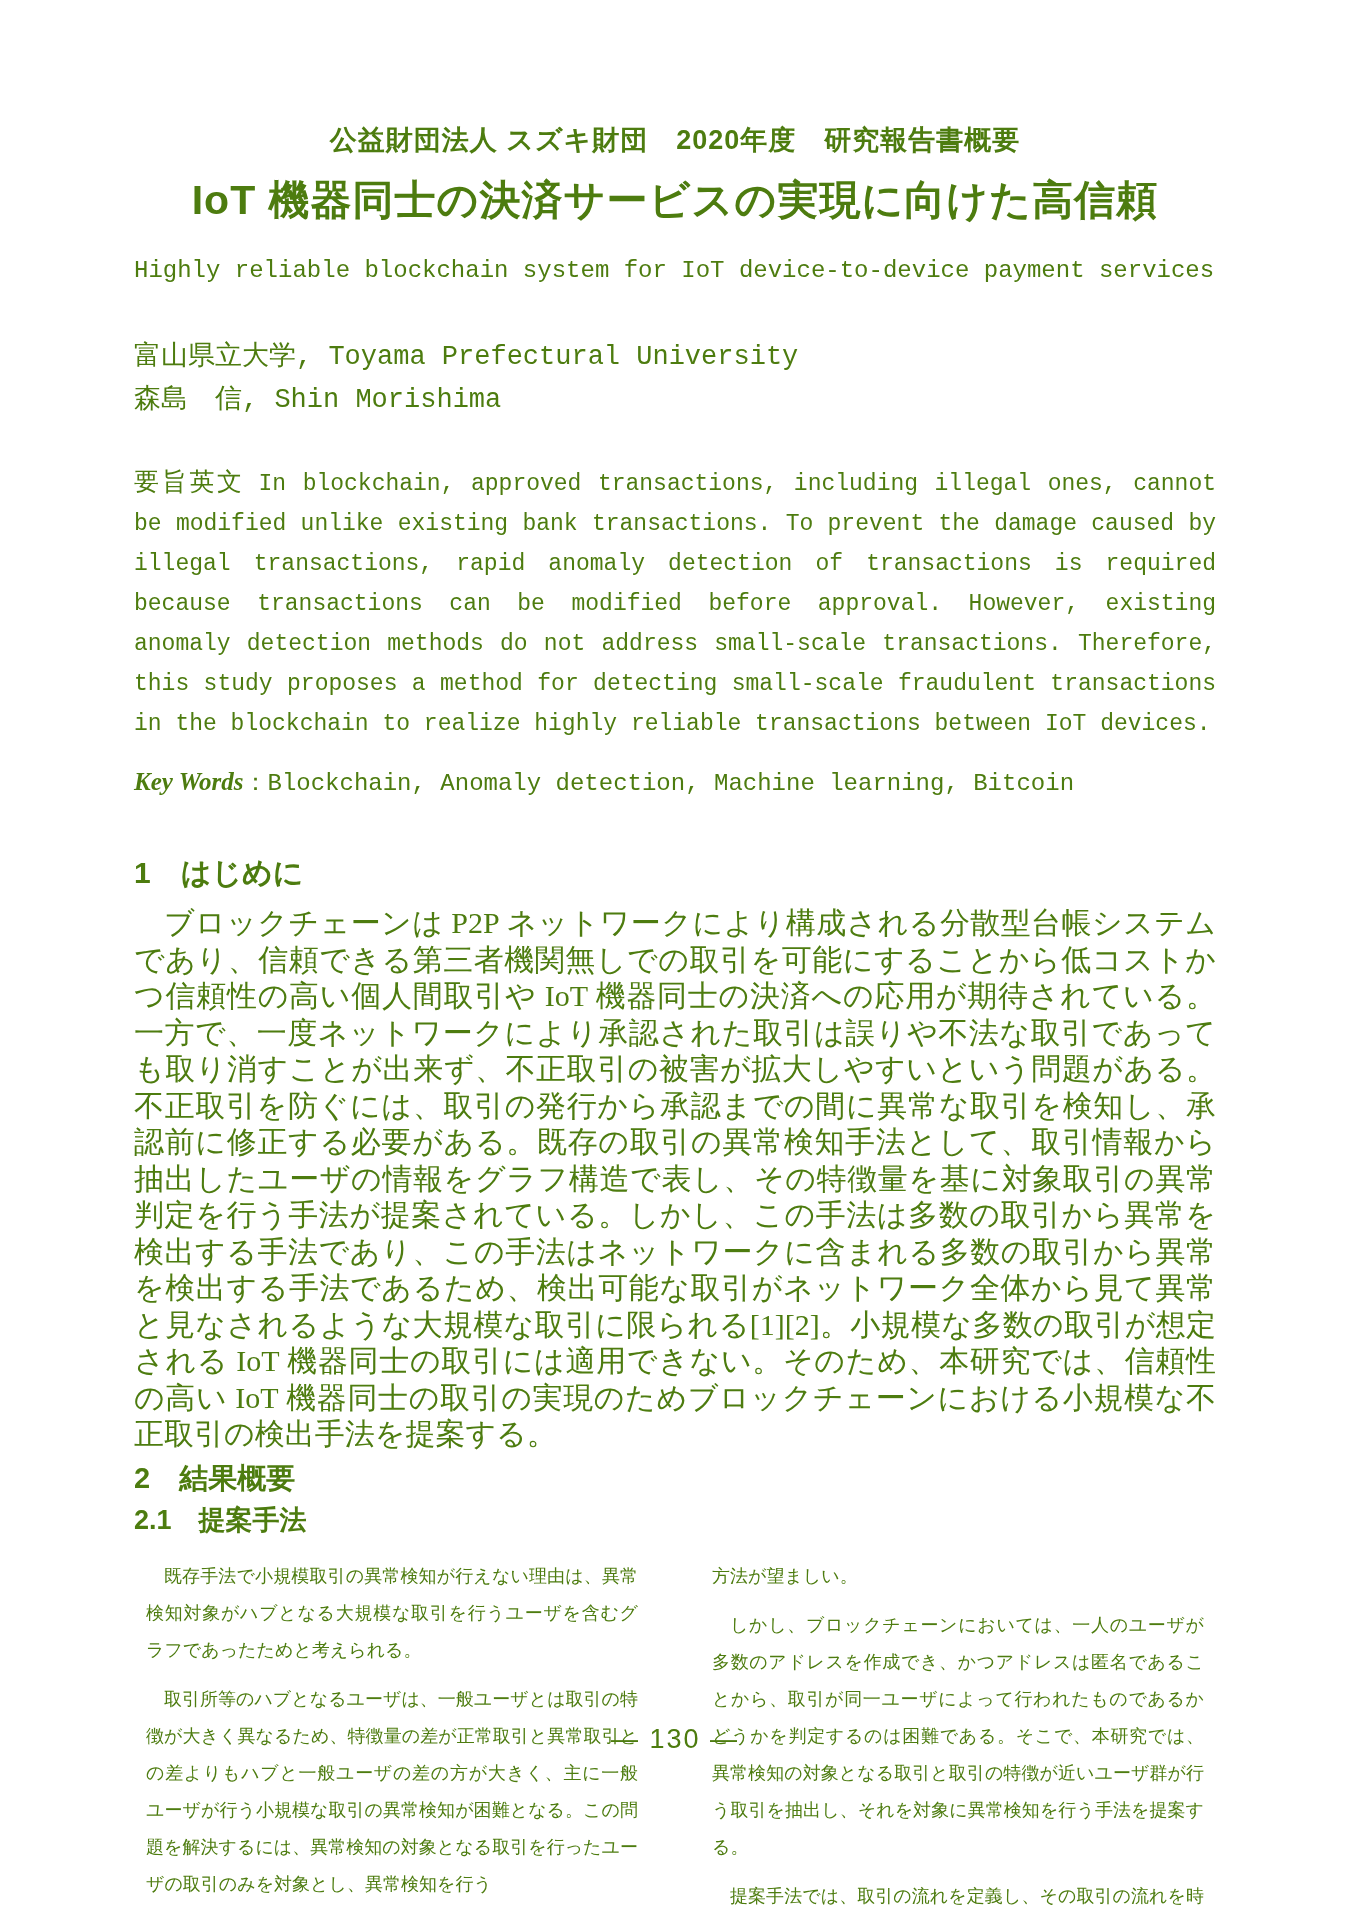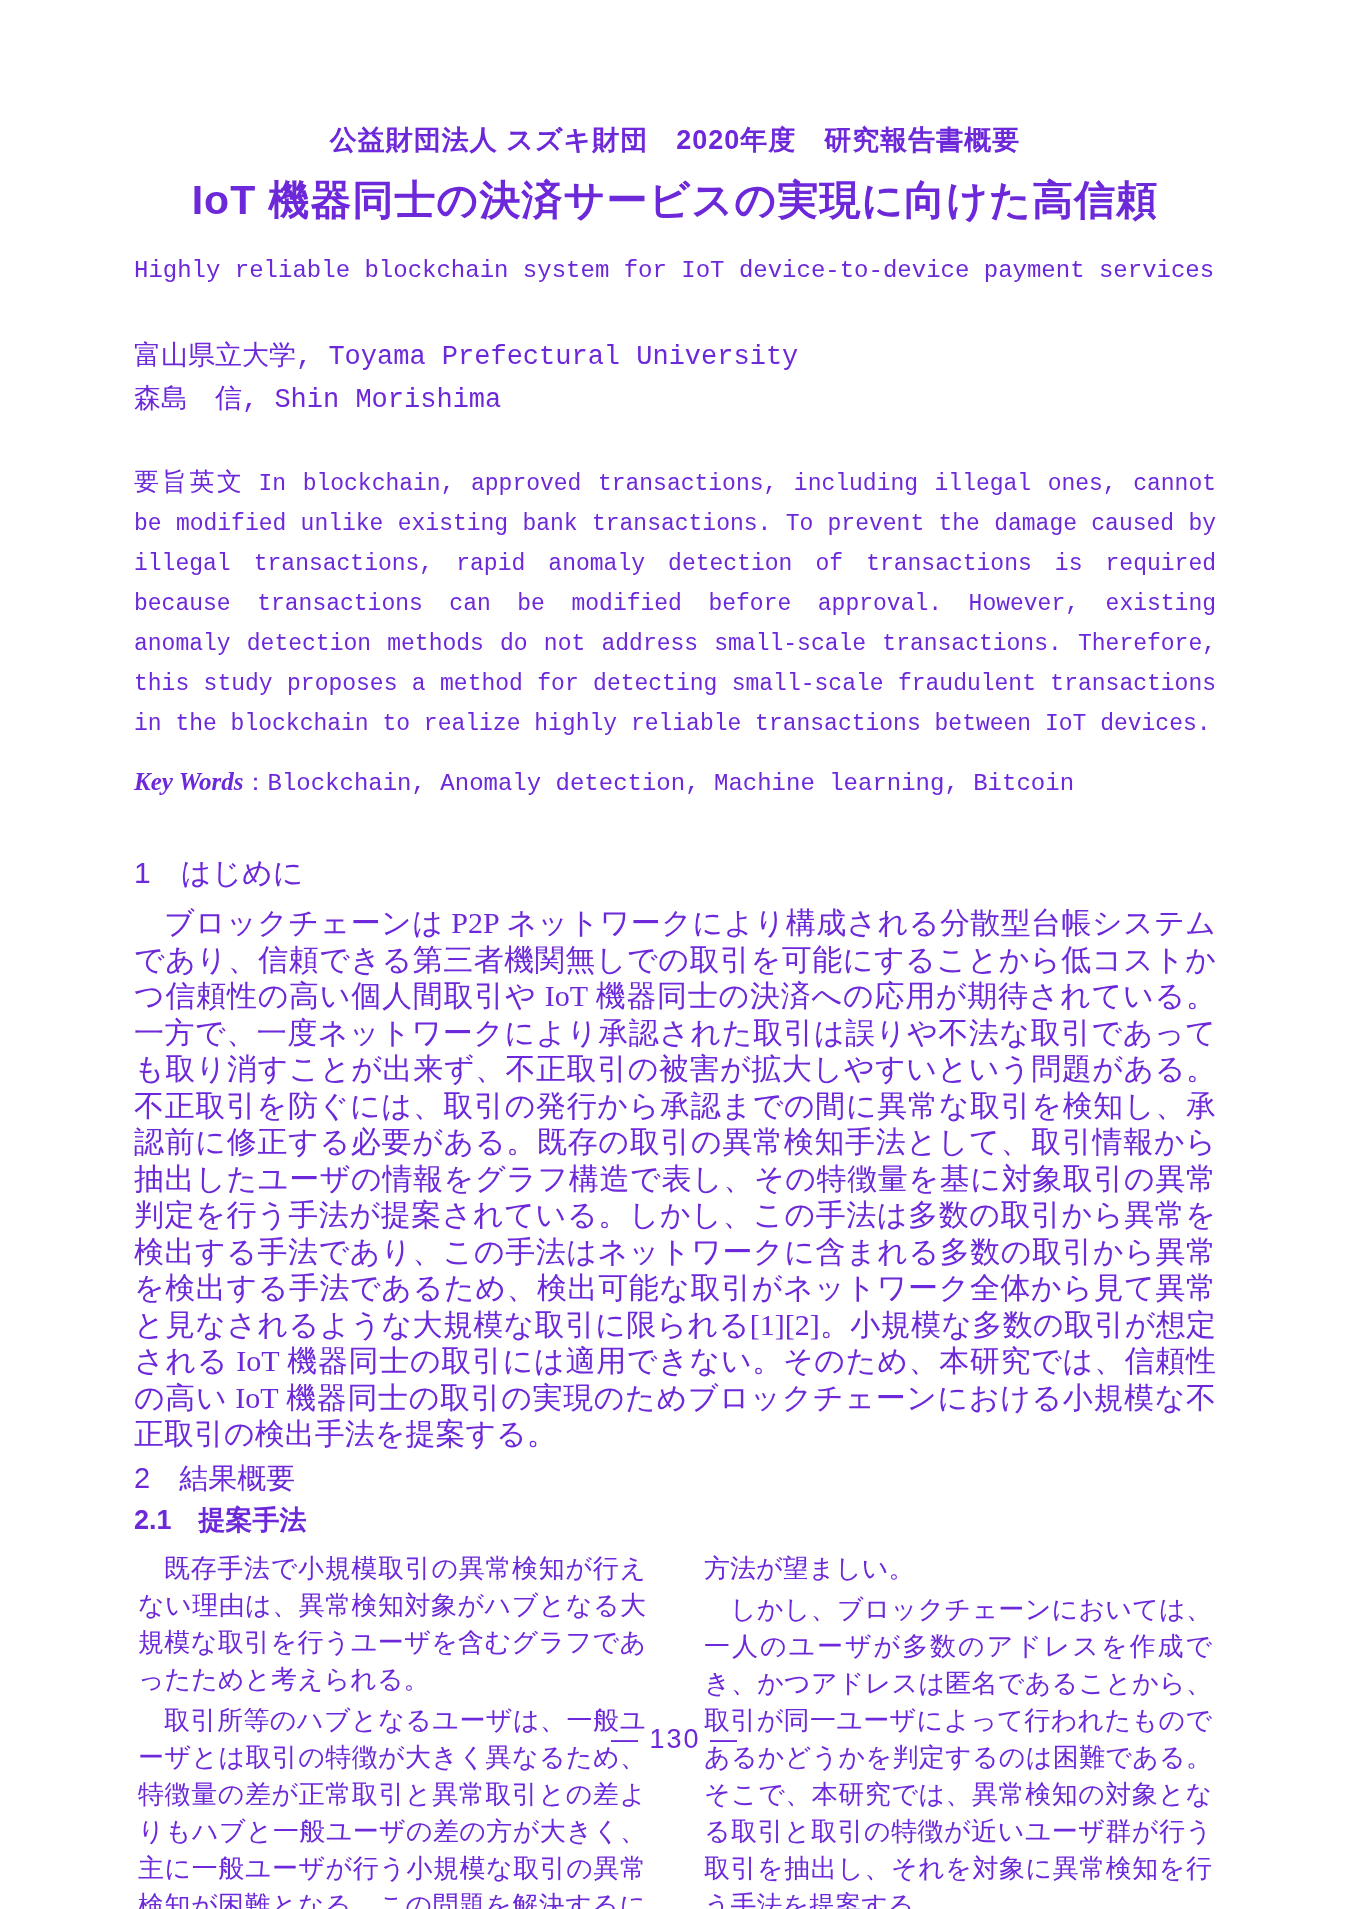--- a/index.html
+++ b/index.html
@@ -6,21 +6,21 @@
     margin: 0;
     padding: 0;
     background: #ffffff;
   }
   .page {
     position: relative;
     width: 1350px;
     height: 1909px;
     margin: 0 auto;
     background: #ffffff;
-    color: #6d28d9;
+    color: #4d7c0f;
     overflow: hidden;
     box-sizing: border-box;
     padding: 0 134px;
   }
   
   .gothic { font-family: "Liberation Sans", sans-serif; }
   .mincho { font-family: "Liberation Serif", serif; }
   .mono   { font-family: "Liberation Mono", "Liberation Serif", monospace; }
 
   .doc-header {
@@ -74,21 +74,21 @@
   }
   .keywords .kw-label {
     font-family: Liberation Serif, serif;
     font-weight: bold;
     font-style: italic;
     font-size: 25px;
   }
   h2.sec-heading {
     margin: 52px 0 0 0;
     font-size: 30px;
-    font-weight: normal;
+    font-weight: bold;
     line-height: 1.1;
   }
   h2.sec-heading.tight {
     margin-top: 10px;
     font-size: 29px;
   }
   h3.subsec-heading {
     margin: 12px 0 0 0;
     font-size: 27px;
     font-weight: bold;
@@ -104,22 +104,22 @@
   .columns {
     display: flex;
     gap: 50px;
     margin-top: 10px;
   }
   .col {
     width: 516px;
     flex: 0 0 516px;
   }
   .col p {
-    margin: 4px;
-    font-size: 26px;
+    margin: 12px;
+    font-size: 18px;
     line-height: 37px;
     text-align: justify;
   }
   .col p.indent { text-indent: 1em; }
   .page-footer {
     position: absolute;
     top: 1724px;
     left: 0;
     right: 0;
     text-align: center;

